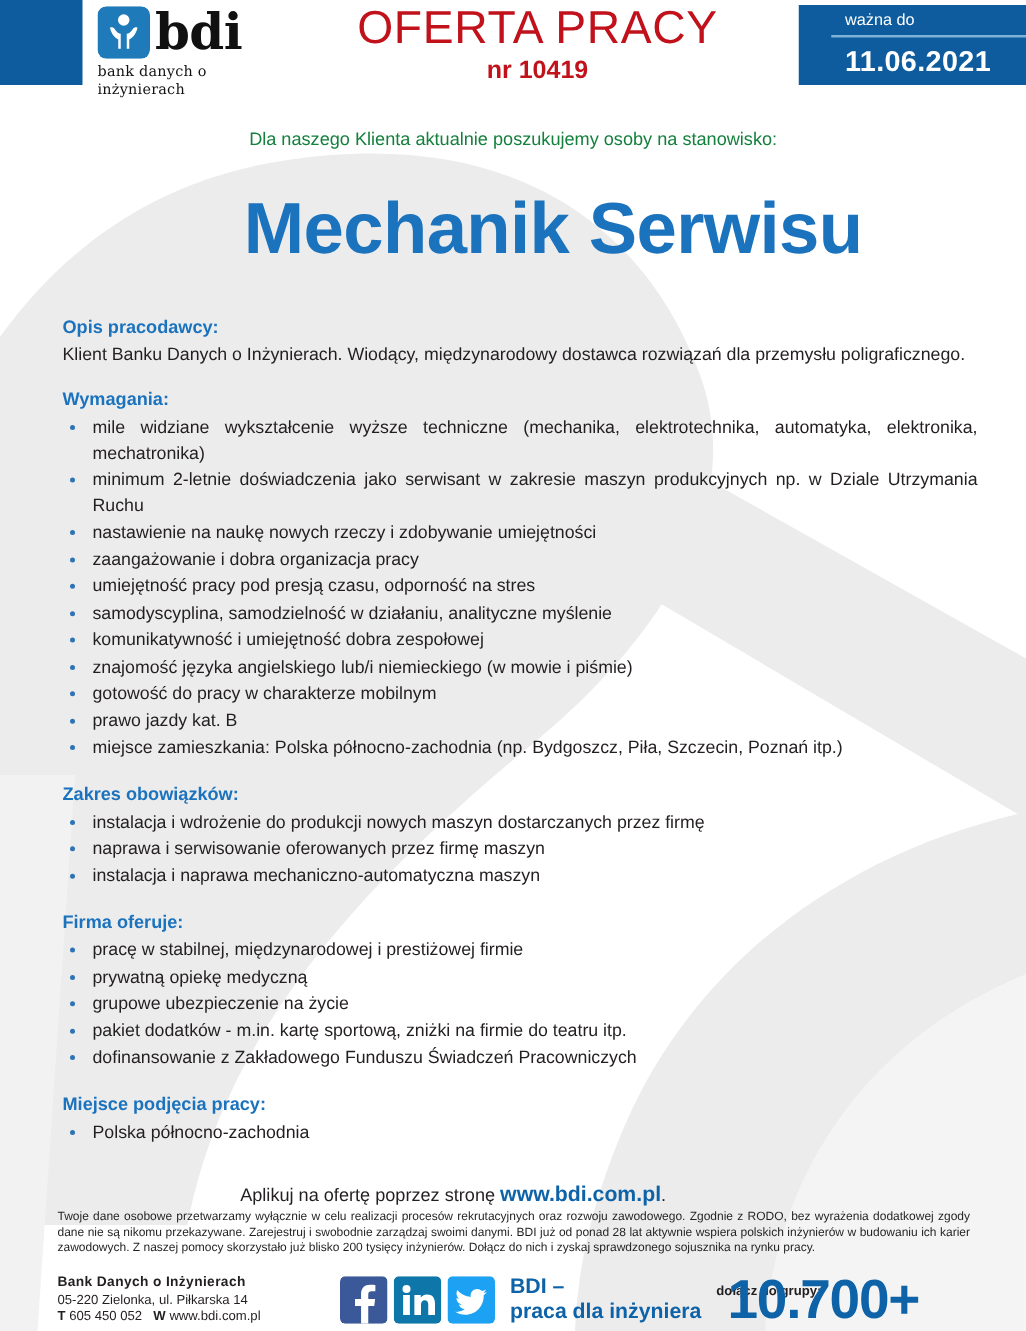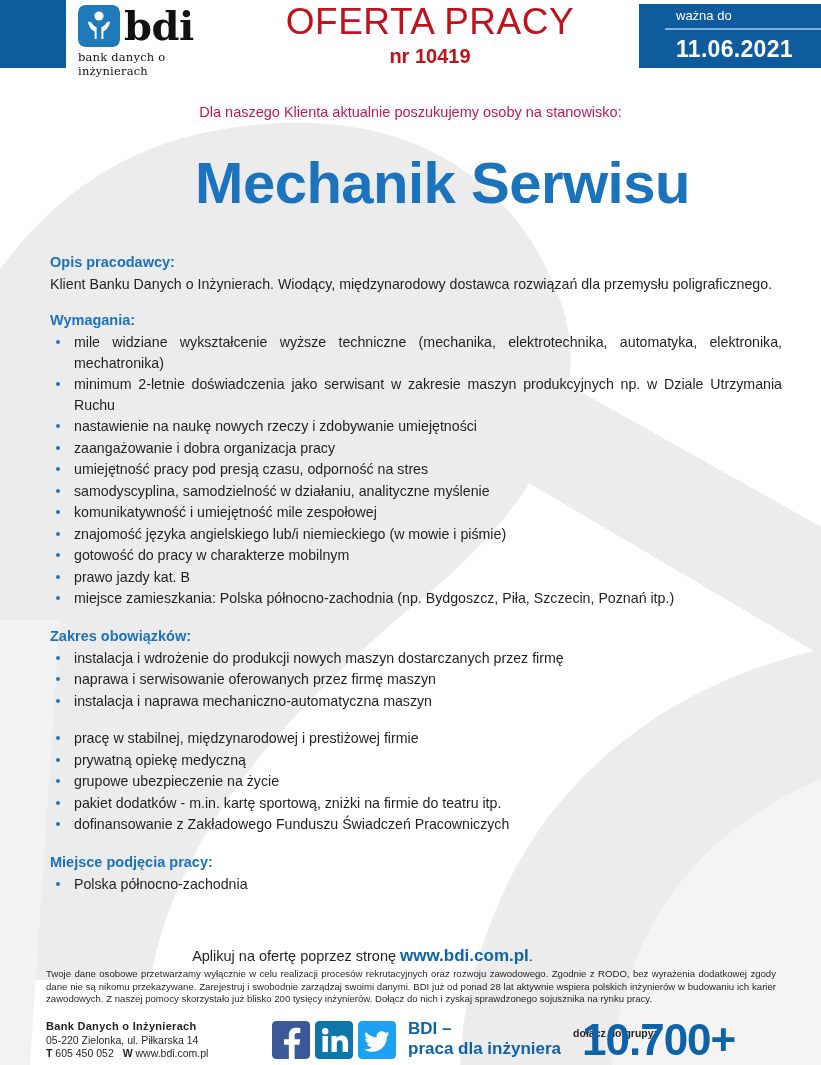--- a/index.html
+++ b/index.html
@@ -123,21 +123,21 @@
   .content {
     position: relative;
     z-index: 3;
   }
   .intro-line {
     position: absolute;
     left: 0; top: 104px;
     width: 821px;
     text-align: center;
     font-size: 14.5px;
-    color: #be185d;
+    color: #15803d;
   }
   .job-title {
     position: absolute;
     left: 0; top: 150px;
     width: 821px;
     text-align: center;
     font-family: "Liberation Sans", sans-serif;
     font-weight: bold;
     font-size: 58px;
     line-height: 66px;
@@ -349,40 +349,41 @@
 
       <div class="sec">
         <div class="sec-head">Wymagania:</div>
         <ul class="sec-list">
           <li class="justify">mile widziane wykształcenie wyższe techniczne (mechanika, elektrotechnika, automatyka, elektronika, mechatronika)</li>
           <li class="justify">minimum 2-letnie doświadczenia jako serwisant w zakresie maszyn produkcyjnych np. w Dziale Utrzymania Ruchu</li>
           <li>nastawienie na naukę nowych rzeczy i zdobywanie umiejętności</li>
           <li>zaangażowanie i dobra organizacja pracy</li>
           <li>umiejętność pracy pod presją czasu, odporność na stres</li>
           <li>samodyscyplina, samodzielność w działaniu, analityczne myślenie</li>
-          <li>komunikatywność i umiejętność mile zespołowej</li>
+          <li>komunikatywność i umiejętność dobra zespołowej</li>
           <li>znajomość języka angielskiego lub/i niemieckiego (w mowie i piśmie)</li>
           <li>gotowość do pracy w charakterze mobilnym</li>
           <li>prawo jazdy kat. B</li>
           <li>miejsce zamieszkania: Polska północno-zachodnia (np. Bydgoszcz, Piła, Szczecin, Poznań itp.)</li>
         </ul>
       </div>
       <div class="gap"></div>
 
       <div class="sec">
         <div class="sec-head">Zakres obowiązków:</div>
         <ul class="sec-list">
           <li>instalacja i wdrożenie do produkcji nowych maszyn dostarczanych przez firmę</li>
           <li>naprawa i serwisowanie oferowanych przez firmę maszyn</li>
           <li>instalacja i naprawa mechaniczno-automatyczna maszyn</li>
         </ul>
       </div>
       <div class="gap"></div>
 
       <div class="sec">
+        <div class="sec-head">Firma oferuje:</div>
         <ul class="sec-list">
           <li>pracę w stabilnej, międzynarodowej i prestiżowej firmie</li>
           <li>prywatną opiekę medyczną</li>
           <li>grupowe ubezpieczenie na życie</li>
           <li>pakiet dodatków - m.in. kartę sportową, zniżki na firmie do teatru itp.</li>
           <li>dofinansowanie z Zakładowego Funduszu Świadczeń Pracowniczych</li>
         </ul>
       </div>
       <div class="gap"></div>
 

